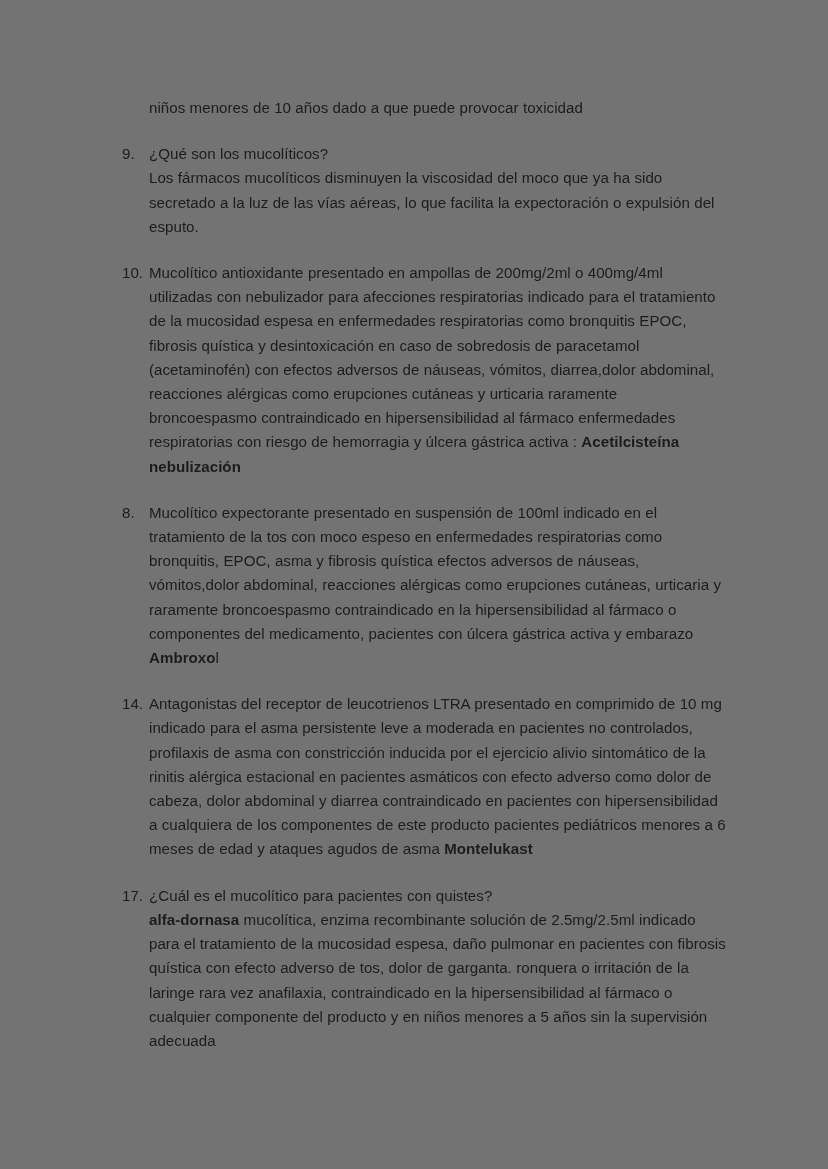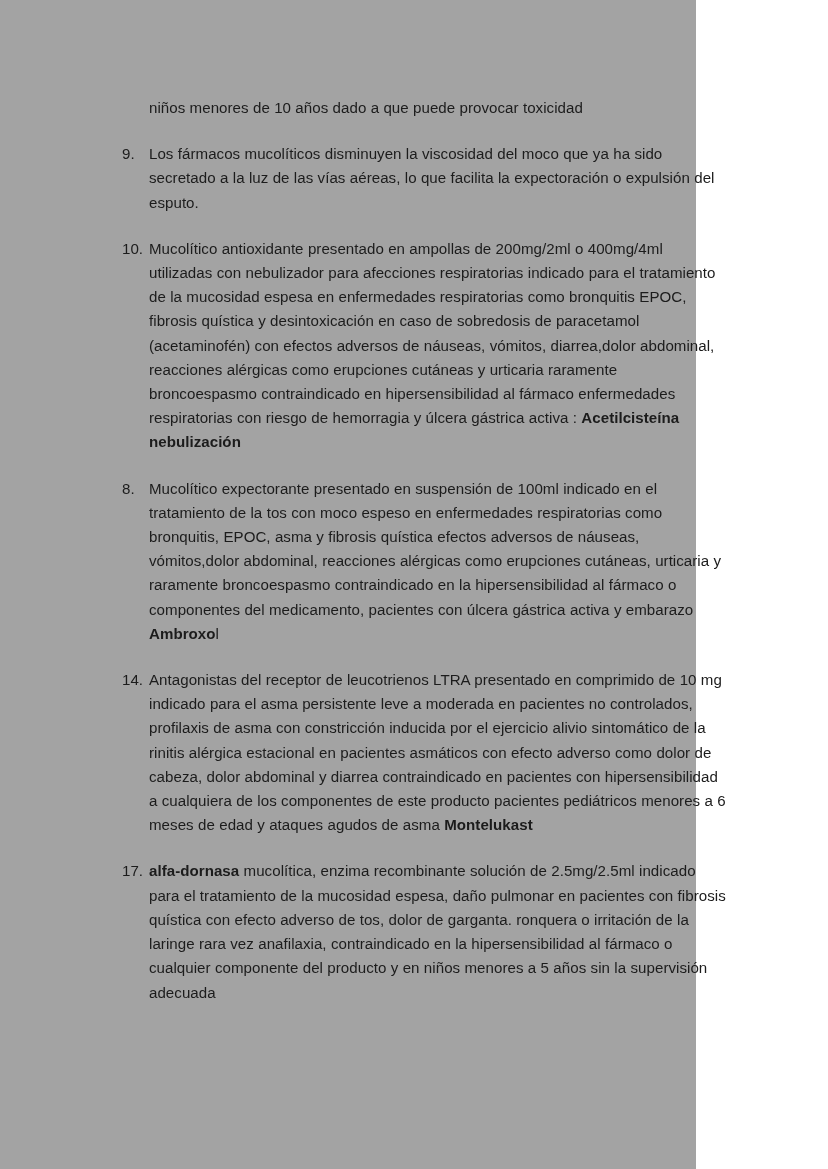--- a/index.html
+++ b/index.html
@@ -12,23 +12,23 @@
     width: 828px;
     height: 1169px;
     overflow: hidden;
     font-family: "Liberation Sans", sans-serif;
     color: #1a1a1a;
     -webkit-font-smoothing: antialiased;
   }
 
   #page {
     position: relative;
-    width: 696px;
+    width: 828px;
     height: 1169px;
-    background: #a3a3a3;
+    background: #737373;
   }
 
   
   #doc-body {
     position: absolute;
     left: 122px;
     top: 96px;
     width: 606px;
   }
 
@@ -87,20 +87,21 @@
 
   <div id="doc-body">
 
     <div class="para orphan-block">
       <span class="q-line">niños menores de 10 años dado a que puede provocar toxicidad</span>
     </div>
 
     <div class="para list-item wide-gap">
       <span class="item-number">9.</span>
       <span class="item-body">
+        <span class="q-line">¿Qué son los mucolíticos?</span>
         <span>Los fármacos mucolíticos disminuyen la viscosidad del moco que ya ha sido secretado a la luz de las vías aéreas, lo que facilita la expectoración o expulsión del esputo.</span>
       </span>
     </div>
 
     <div class="para list-item">
       <span class="item-number">10.</span>
       <span class="item-body">
         <span>Mucolítico antioxidante presentado en ampollas de 200mg/2ml o 400mg/4ml utilizadas con nebulizador para afecciones respiratorias indicado para el tratamiento de la mucosidad espesa en enfermedades respiratorias como bronquitis EPOC, fibrosis quística y desintoxicación en caso de sobredosis de paracetamol (acetaminofén) con efectos adversos de náuseas, vómitos, diarrea,dolor abdominal, reacciones alérgicas como erupciones cutáneas y urticaria raramente broncoespasmo contraindicado en hipersensibilidad al fármaco enfermedades respiratorias con riesgo de hemorragia y úlcera gástrica activa : </span><span class="bold">Acetilcisteína nebulización</span>
       </span>
     </div>
@@ -115,18 +116,19 @@
     <div class="para list-item">
       <span class="item-number">14.</span>
       <span class="item-body">
         <span>Antagonistas del receptor de leucotrienos LTRA presentado en comprimido de 10 mg indicado para el asma persistente leve a moderada en pacientes no controlados, profilaxis de asma con constricción inducida por el ejercicio alivio sintomático de la rinitis alérgica estacional en pacientes asmáticos con efecto adverso como dolor de cabeza, dolor abdominal y diarrea contraindicado en pacientes con hipersensibilidad a cualquiera de los componentes de este producto pacientes pediátricos menores a 6 meses de edad y ataques agudos de asma  </span><span class="bold">Montelukast</span>
       </span>
     </div>
 
     <div class="para list-item">
       <span class="item-number">17.</span>
       <span class="item-body">
+        <span class="q-line">¿Cuál es el mucolítico para pacientes con quistes?</span>
         <span class="bold">alfa-dornasa</span><span> mucolítica, enzima recombinante solución de 2.5mg/2.5ml indicado para el tratamiento de la mucosidad espesa, daño pulmonar en pacientes con fibrosis quística con efecto adverso de tos, dolor de garganta. ronquera o irritación de la laringe rara vez anafilaxia, contraindicado en la hipersensibilidad al fármaco o cualquier componente del producto y en niños menores a 5 años sin la supervisión adecuada</span>
       </span>
     </div>
 
   </div>
 </div>
 
 </body></html>

